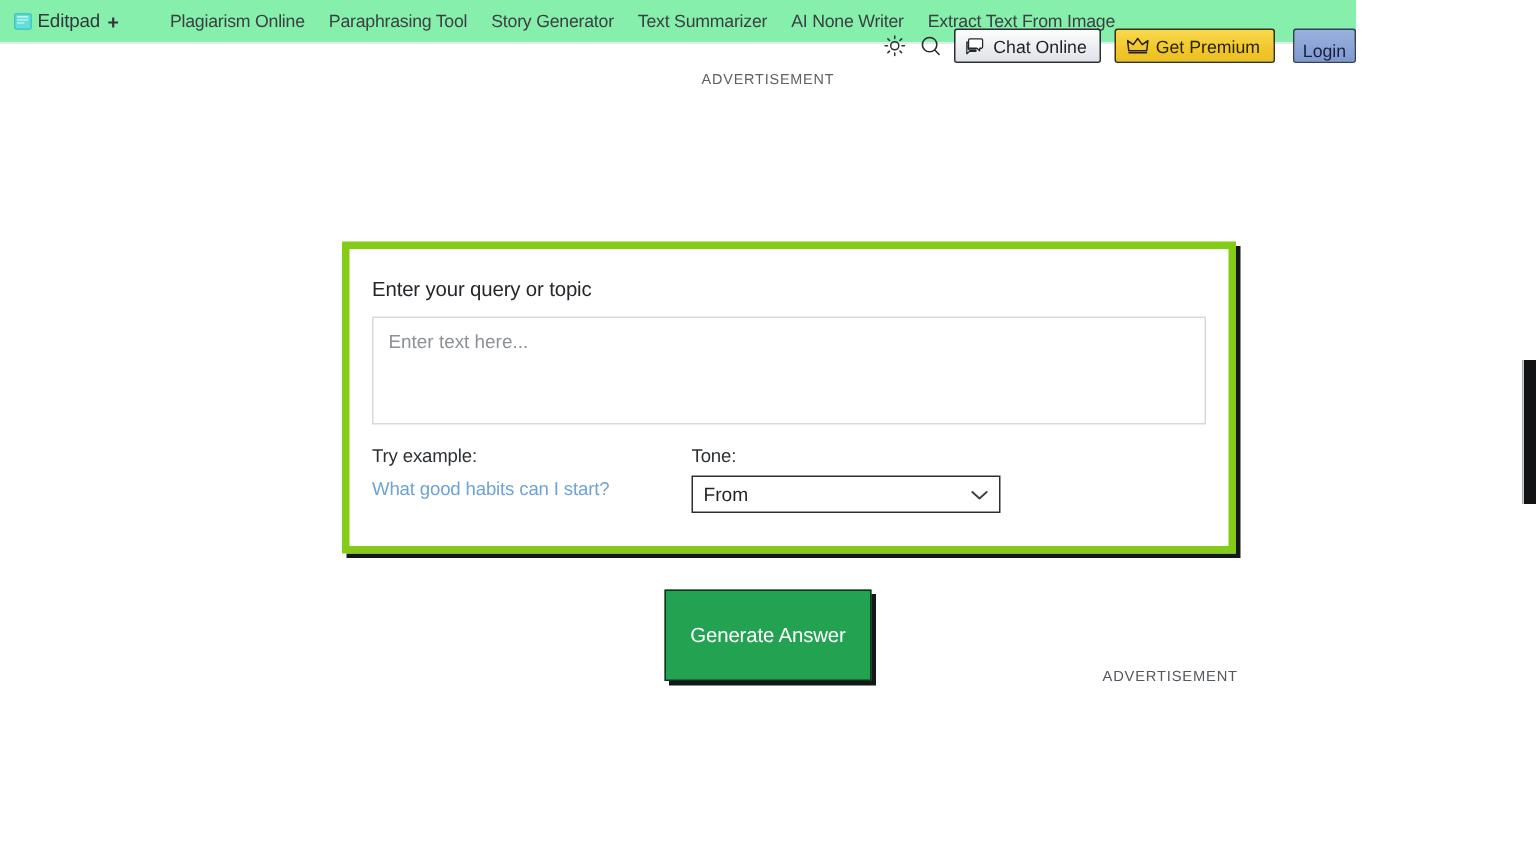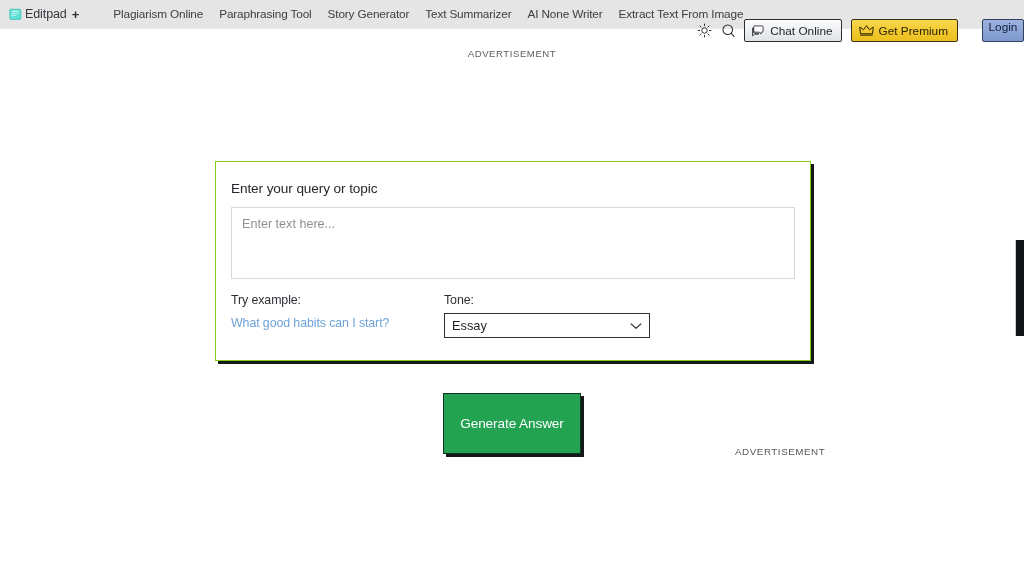--- a/index.html
+++ b/index.html
@@ -7,23 +7,23 @@
     margin: 0; padding: 0;
     width: 1024px; height: 576px;
     background: #ffffff;
     font-family: "Liberation Sans", sans-serif;
     overflow: hidden;
   }
 
   
   .header {
     position: relative;
-    width: 1024px;
+    width: 904px;
     height: 29px;
-    background: #e5e5e5;
+    background: #86efac;
     border-bottom: 1px solid #e8eaec;
     display: flex;
     align-items: center;
     white-space: nowrap;
   }
 
   .brand {
     display: flex;
     align-items: center;
     gap: 3px;
@@ -105,25 +105,25 @@
     background: linear-gradient(180deg, #f9d94f 0%, #f2c82e 55%, #ecbf1d 100%);
     border: 1px solid #3a3118;
     border-radius: 2px;
     font-size: 11.8px;
     color: #2b2508;
     cursor: pointer;
   }
 
   .btn-login {
     display: flex;
-    align-items: flex-start;
+    align-items: flex-end;
     justify-content: center;
     height: 23px;
     width: 42px;
-    margin-left: 24px;
+    margin-left: 12px;
     background: linear-gradient(180deg, #9bb2e0 0%, #8aa3d6 60%, #7e99d0 100%);
     border: 1px solid #33405c;
     border-radius: 2px;
     font-size: 11.8px;
     color: #17203a;
     cursor: pointer;
     overflow: hidden;
   }
 
   
@@ -137,25 +137,25 @@
   }
 
   
   .stage {
     position: relative;
     width: 1024px;
   }
 
   .card {
     position: absolute;
-    left: 215px;
+    left: 228px;
     top: 102px;          
     width: 596px;
     background: #ffffff;
-    border: 1px solid #84cc16;
+    border: 5px solid #84cc16;
     box-shadow: 3px 3px 0 #15181b;
     padding: 19px 15px 22px 15px;
   }
 
   .card-title {
     font-size: 13.6px;
     color: #24282c;
     margin: 0 0 11px 0;
     letter-spacing: -0.1px;
   }
@@ -343,21 +343,21 @@
     <div class="row-bottom">
 
       <div class="col-example">
         <div class="small-label">Try example:</div>
         <span class="example-link">What good habits can I start?</span>
       </div>
 
       <div class="col-tone">
         <div class="small-label">Tone:</div>
         <div class="tone-select">
-          <span class="tone-value">Essay</span>
+          <span class="tone-value">From</span>
           <svg class="chev" width="12" height="8" viewBox="0 0 12 8">
             <path d="M1.2 2 L6 6.3 L10.8 2" fill="none" stroke="#3c4146" stroke-width="1.25" stroke-linecap="round" stroke-linejoin="round"></path>
           </svg>
         </div>
       </div>
 
     </div>
   </div>
 
   <div class="generate-wrap">

